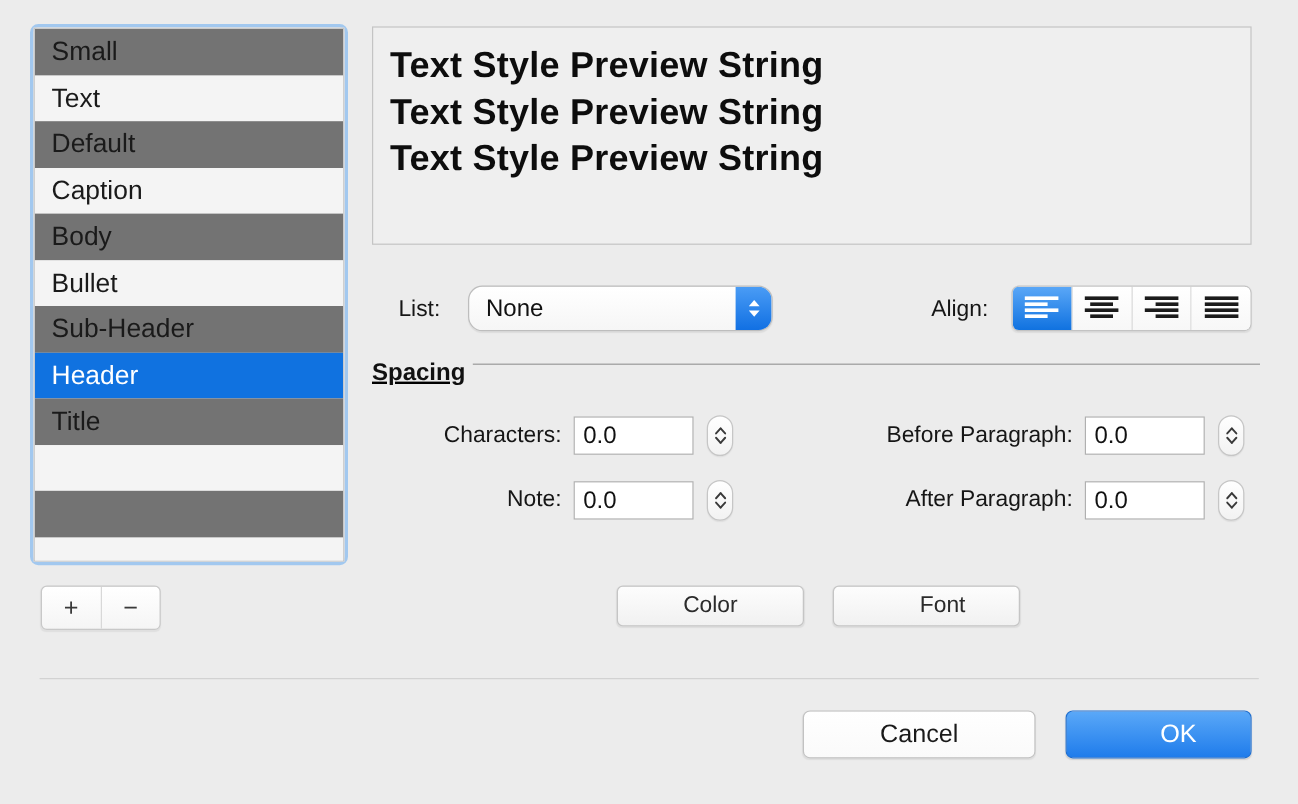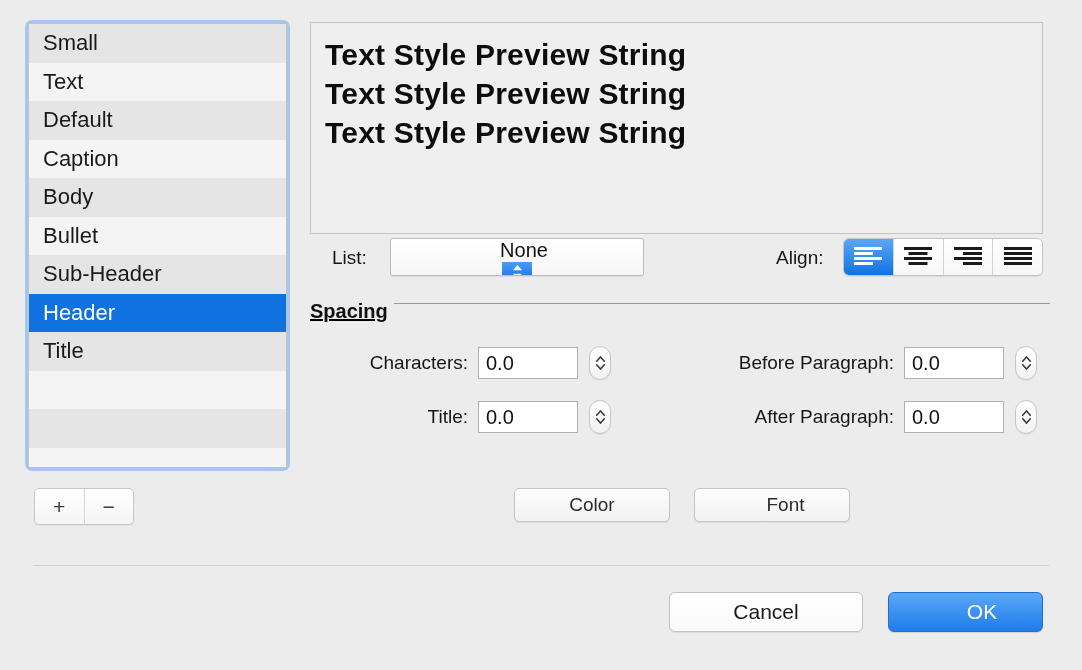--- a/index.html
+++ b/index.html
@@ -38,21 +38,21 @@
     border: 1px solid #c2c2c2;
     box-sizing: border-box;
     overflow: hidden;
   }
   .style-row {
     height: 38.5px;
     line-height: 38.5px;
     padding-left: 14px;
     font-size: 22px;
     color: #1a1a1a;
-    background: #e5e5e5;
+    background: #737373;
     white-space: nowrap;
     overflow: hidden;
     box-sizing: border-box;
   }
   .style-row.alt { background: #f4f4f4; }
   .style-row.selected {
     background: #1072e0;
     color: #ffffff;
   }
 
@@ -81,21 +81,21 @@
     line-height: 1;
   }
   #list-addremove > div:first-child { border-right: 1px solid #d8d8d8; }
 
   
   #preview-box {
     position: absolute;
     left: 310px;
     top: 22px;
     width: 733px;
-    height: 212px;
+    height: 182px;
     background: #efefef;
     border: 1px solid #c4c4c4;
     box-sizing: border-box;
     padding: 12px 0 0 14px;
     overflow: hidden;
   }
   .preview-line {
     font-size: 30px;
     font-weight: bold;
     color: #0d0d0d;
@@ -122,28 +122,27 @@
     left: 22px;
     top: 9px;
   }
   #list-popup {
     position: absolute;
     left: 80px;
     top: 0;
     width: 254px;
     height: 38px;
     border: 1px solid #bdbdbd;
-    border-radius: 2px;
+    border-radius: 12px;
     background: linear-gradient(to bottom, #ffffff, #f6f6f6);
     box-sizing: border-box;
     box-shadow: 0 1px 1px rgba(0,0,0,0.07);
     display: flex;
     align-items: center;
     overflow: hidden;
-    flex-direction: column;
   }
   #list-popup-value {
     padding-left: 14px;
     font-size: 20px;
     color: #111;
     flex: 1;
   }
   #list-popup-arrows {
     width: 30px;
     height: 100%;
@@ -426,21 +425,21 @@
     <svg width="11" height="18" viewBox="0 0 11 18">
       <path d="M5.5 3 L9.3 7.2" stroke="#3a3a3a" stroke-width="1.6" fill="none" stroke-linecap="round"></path>
       <path d="M5.5 3 L1.7 7.2" stroke="#3a3a3a" stroke-width="1.6" fill="none" stroke-linecap="round"></path>
       <path d="M5.5 15 L9.3 10.8" stroke="#3a3a3a" stroke-width="1.6" fill="none" stroke-linecap="round"></path>
       <path d="M5.5 15 L1.7 10.8" stroke="#3a3a3a" stroke-width="1.6" fill="none" stroke-linecap="round"></path>
     </svg>
   </div>
 </div>
 
 <div class="spacing-field" id="f-line">
-  <span class="lbl">Title:</span>
+  <span class="lbl">Note:</span>
   <input class="num-input" type="text" value="0.0" style="">
   <div class="stepper">
     <svg width="11" height="18" viewBox="0 0 11 18">
       <path d="M5.5 3 L9.3 7.2" stroke="#3a3a3a" stroke-width="1.6" fill="none" stroke-linecap="round"></path>
       <path d="M5.5 3 L1.7 7.2" stroke="#3a3a3a" stroke-width="1.6" fill="none" stroke-linecap="round"></path>
       <path d="M5.5 15 L9.3 10.8" stroke="#3a3a3a" stroke-width="1.6" fill="none" stroke-linecap="round"></path>
       <path d="M5.5 15 L1.7 10.8" stroke="#3a3a3a" stroke-width="1.6" fill="none" stroke-linecap="round"></path>
     </svg>
   </div>
 </div>

